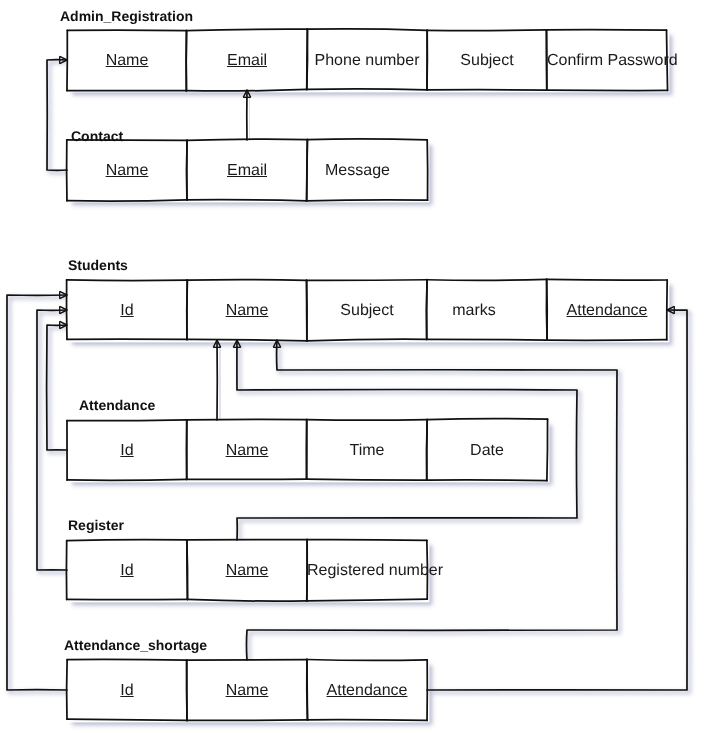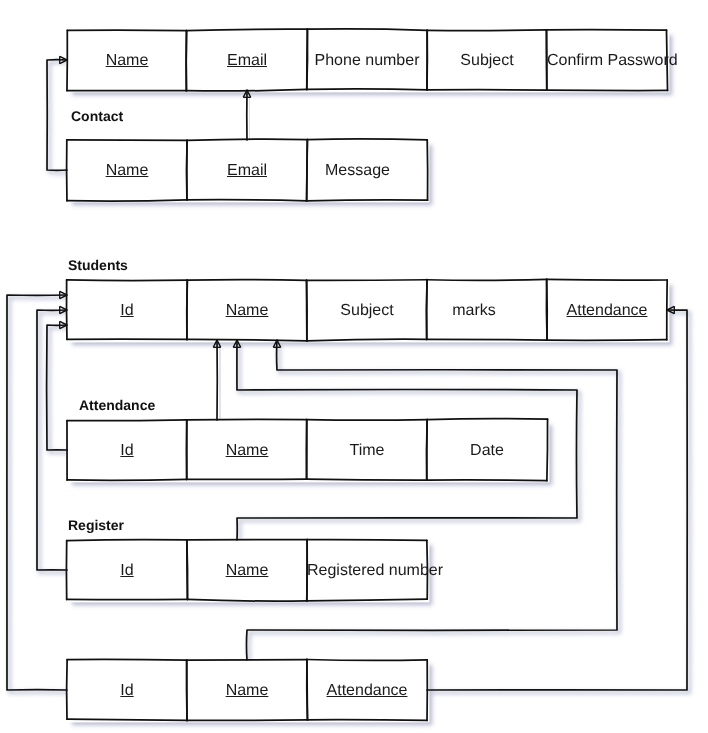--- a/index.html
+++ b/index.html
@@ -286,27 +286,28 @@
       </g>
       <defs>
         <filter id="soft" x="-40%" y="-40%" width="200%" height="200%">
           <feGaussianBlur in="SourceGraphic" stdDeviation="2.0"></feGaussianBlur>
         </filter>
       </defs>
     </svg>
 
   <div id="overlay">
 
+    <div class="tbl-title" style="left: 60px; top: 8px;">Admin_Registration</div>
     <div class="cell-text key" style="left: 67px; top: 54px; width: 120px;">Name</div>
     <div class="cell-text key" style="left: 187px; top: 54px; width: 120px;">Email</div>
     <div class="cell-text" style="left: 307px; top: 54px; width: 120px;">Phone number</div>
     <div class="cell-text" style="left: 427px; top: 54px; width: 120px;">Subject</div>
     <div class="cell-text" style="left: 547px; top: 54px; width: 120px;">Confirm Password</div>
 
-    <div class="tbl-title" style="left: 71px; top: 108px;">Contact</div>
+    <div class="tbl-title" style="left: 71px; top: 128px;">Contact</div>
     <div class="cell-text key" style="left: 67px; top: 164px; width: 120px;">Name</div>
     <div class="cell-text key" style="left: 187px; top: 164px; width: 120px;">Email</div>
     <div class="cell-text" style="left: 307px; top: 164px; width: 101px;">Message</div>
 
     <div class="tbl-title" style="left: 68px; top: 257px;">Students</div>
     <div class="cell-text key" style="left: 67px; top: 304px; width: 120px;">Id</div>
     <div class="cell-text key" style="left: 187px; top: 304px; width: 120px;">Name</div>
     <div class="cell-text" style="left: 307px; top: 304px; width: 120px;">Subject</div>
     <div class="cell-text" style="left: 414px; top: 304px; width: 120px;">marks</div>
     <div class="cell-text key" style="left: 547px; top: 304px; width: 120px;">Attendance</div>
@@ -315,17 +316,18 @@
     <div class="cell-text key" style="left: 67px; top: 444px; width: 120px;">Id</div>
     <div class="cell-text key" style="left: 187px; top: 444px; width: 120px;">Name</div>
     <div class="cell-text" style="left: 307px; top: 444px; width: 120px;">Time</div>
     <div class="cell-text" style="left: 427px; top: 444px; width: 120px;">Date</div>
 
     <div class="tbl-title" style="left: 68px; top: 517px;">Register</div>
     <div class="cell-text key" style="left: 67px; top: 564px; width: 120px;">Id</div>
     <div class="cell-text key" style="left: 187px; top: 564px; width: 120px;">Name</div>
     <div class="cell-text" style="left: 307px; top: 564px; width: 120px;">Registered number</div>
 
+    <div class="tbl-title" style="left: 64px; top: 637px;">Attendance_shortage</div>
     <div class="cell-text key" style="left: 67px; top: 684px; width: 120px;">Id</div>
     <div class="cell-text key" style="left: 187px; top: 684px; width: 120px;">Name</div>
     <div class="cell-text key" style="left: 307px; top: 684px; width: 120px;">Attendance</div>
   </div>
 </div>
 
 </body></html>

